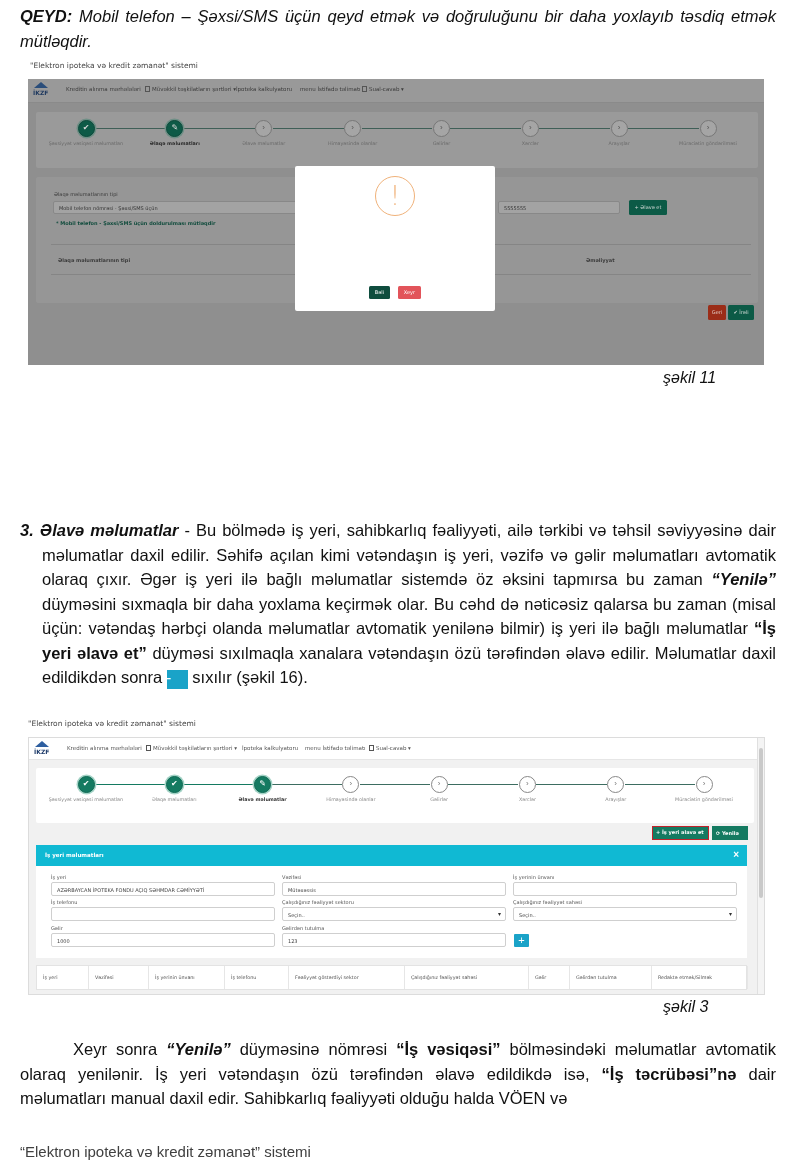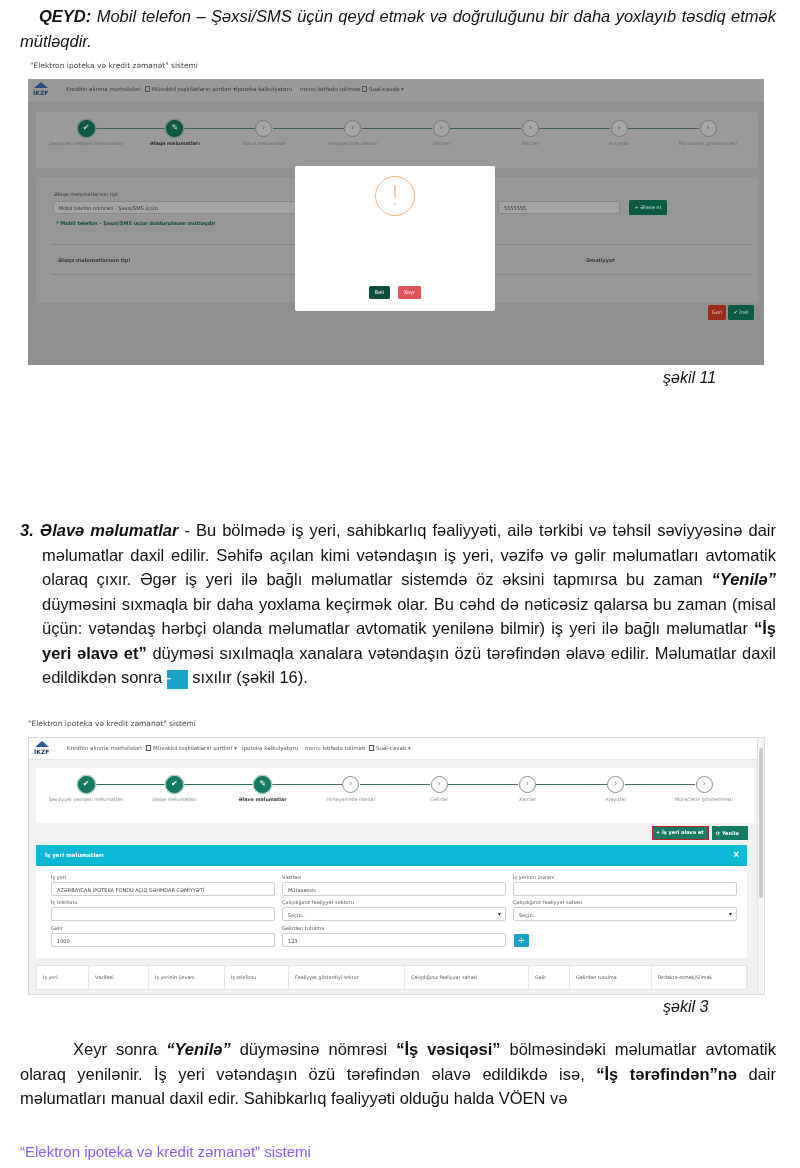--- a/index.html
+++ b/index.html
@@ -1,21 +1,21 @@
 <!DOCTYPE html>
 <html><head>
 <meta charset="utf-8">
 <style>
   * { box-sizing: border-box; margin: 0; padding: 0; }
   html, body { width: 800px; height: 1168px; background: #ffffff; overflow: hidden; }
   body { position: relative; font-family: "Liberation Sans", sans-serif; color: #111; }
 
   .doc-text { position: absolute; font-family: "Liberation Sans", sans-serif; font-size: 16.5px; line-height: 24.5px; color: #111; }
   .note { left: 20px; top: 4px; width: 756px; font-style: italic; text-align: justify; }
-  .note b { font-weight: bold; margin-left: 19px; }
+  .note b { font-weight: bold; }
 
   .sys-caption { position: absolute; font-family: "DejaVu Sans", sans-serif; font-size: 7.5px; color: #444; }
 
   .fig-caption { position: absolute; font-style: italic; font-size: 16px; color: #111; }
 
   
   .shot1 { position: absolute; left: 28px; top: 79px; width: 736px; height: 286px; background: #8f8f8f; overflow: hidden; }
   .s1-nav { position: absolute; left: 0; top: 0; width: 100%; height: 24px; background: #999; border-bottom: 1px solid #8a8a8a; }
   .nav-item { position: absolute; top: 7px; font-size: 5.5px; color: #3c3c3c; font-family: "DejaVu Sans", sans-serif; white-space: nowrap; }
   .logo { position: absolute; left: 5px; top: 3px; width: 16px; height: 18px; }
@@ -76,21 +76,21 @@
   .panel-close { position: absolute; right: 8px; top: 4px; font-size: 10px; color: #fff; font-weight: bold; }
   .f-label { position: absolute; font-size: 5px; color: #555; font-family: "DejaVu Sans", sans-serif; }
   .f-input { position: absolute; height: 14px; background: #fff; border: 1px solid #cfcfcf; border-radius: 2px; font-size: 5px; color: #444; padding: 3.5px 5px; font-family: "DejaVu Sans", sans-serif; white-space: nowrap; }
   .f-select::after { content: "▾"; position: absolute; right: 4px; top: 2px; font-size: 6px; color: #333; }
   .f-plus { position: absolute; width: 15px; height: 13px; background: #1aa3c8; color: #fff; font-size: 11px; line-height: 13px; text-align: center; border-radius: 1px; }
 
   .table2 { position: absolute; left: 7px; top: 227px; width: 711px; height: 25px; background: #fff; border: 1px solid #e3e3e3; }
   .th { position: absolute; top: 0; height: 23px; font-size: 4.8px; color: #555; line-height: 23px; padding-left: 6px; border-right: 1px solid #e6e6e6; font-family: "DejaVu Sans", sans-serif; white-space: nowrap; }
 
   .para2 { left: 20px; top: 1037px; width: 756px; text-align: justify; }
-  .footer { position: absolute; left: 20px; top: 1143px; font-size: 15px; color: #8b5cf6; }
+  .footer { position: absolute; left: 20px; top: 1143px; font-size: 15px; color: #404040; }
 </style>
 </head>
 <body>
 
 <div class="doc-text note"><b>QEYD:</b><span> Mobil telefon – Şəxsi/SMS üçün qeyd etmək və doğruluğunu bir daha yoxlayıb təsdiq etmək mütləqdir.</span></div>
 
 <div class="sys-caption" style="left:30px;top:61px;">"Elektron ipoteka və kredit zəmanət" sistemi</div>
 
 <div class="shot1">
   <div class="s1-nav">
@@ -274,16 +274,16 @@
     </div>
 
   <div class="s2-scroll">
       <div class="thumb"></div>
     </div>
 </div>
 
 <div class="fig-caption" style="left:663px;top:998px">şəkil 3</div>
 
 <div class="doc-text para2" style="text-indent:53px;">
-  <span>Xeyr sonra </span><b><i>“Yenilə”</i></b><span> düyməsinə nömrəsi </span><b>“İş vəsiqəsi”</b><span> bölməsindəki məlumatlar avtomatik olaraq yenilənir. İş yeri vətəndaşın özü tərəfindən əlavə edildikdə isə, </span><b>“İş tərəfindən”nə</b><span> dair məlumatları manual daxil edir. Sahibkarlıq fəaliyyəti olduğu halda VÖEN və</span>
+  <span>Xeyr sonra </span><b><i>“Yenilə”</i></b><span> düyməsinə nömrəsi </span><b>“İş vəsiqəsi”</b><span> bölməsindəki məlumatlar avtomatik olaraq yenilənir. İş yeri vətəndaşın özü tərəfindən əlavə edildikdə isə, </span><b>“İş təcrübəsi”nə</b><span> dair məlumatları manual daxil edir. Sahibkarlıq fəaliyyəti olduğu halda VÖEN və</span>
 </div>
 
 <div class="footer">“Elektron ipoteka və kredit zəmanət” sistemi</div>
 
 </body></html>

